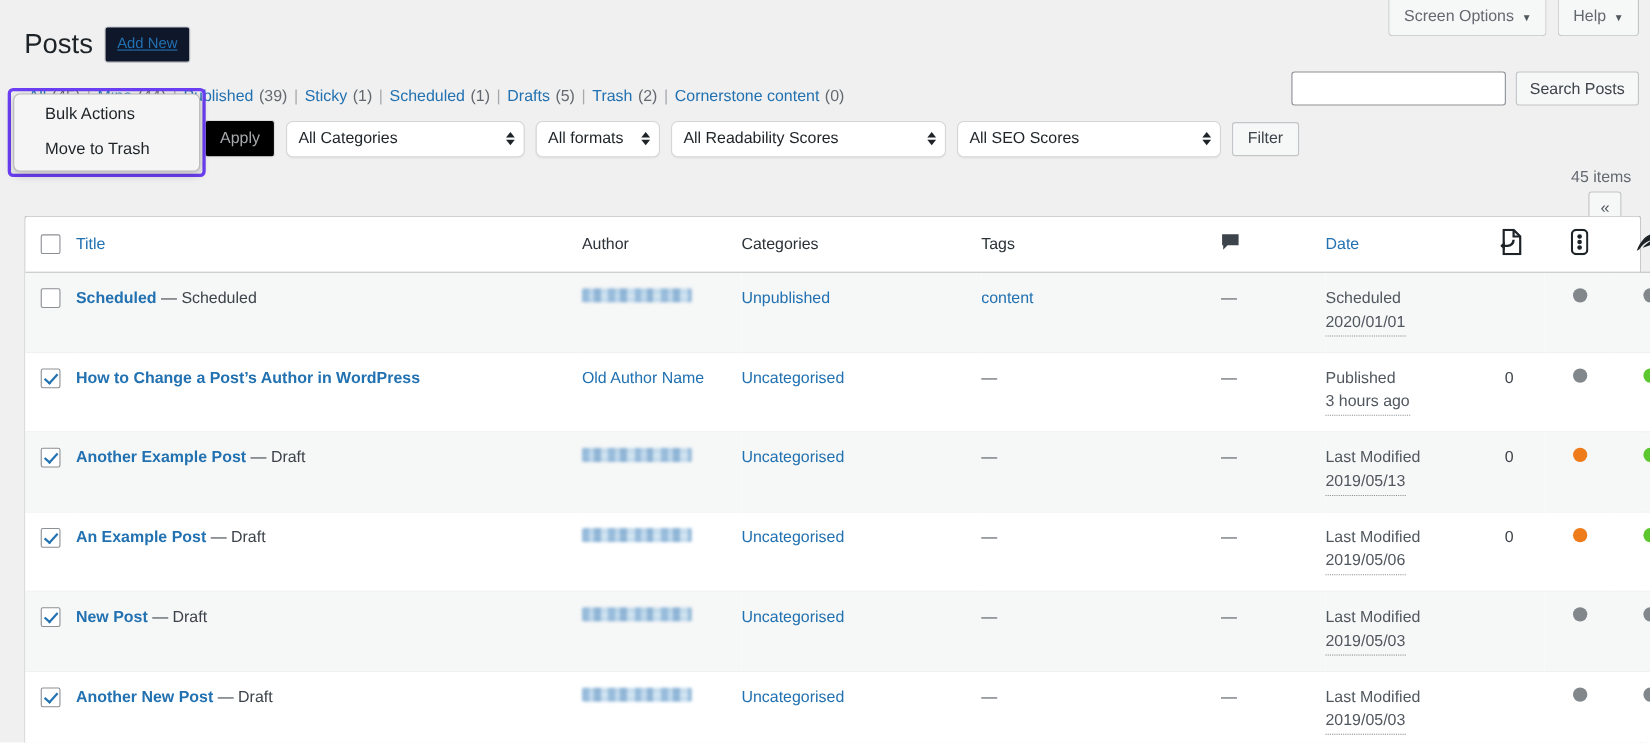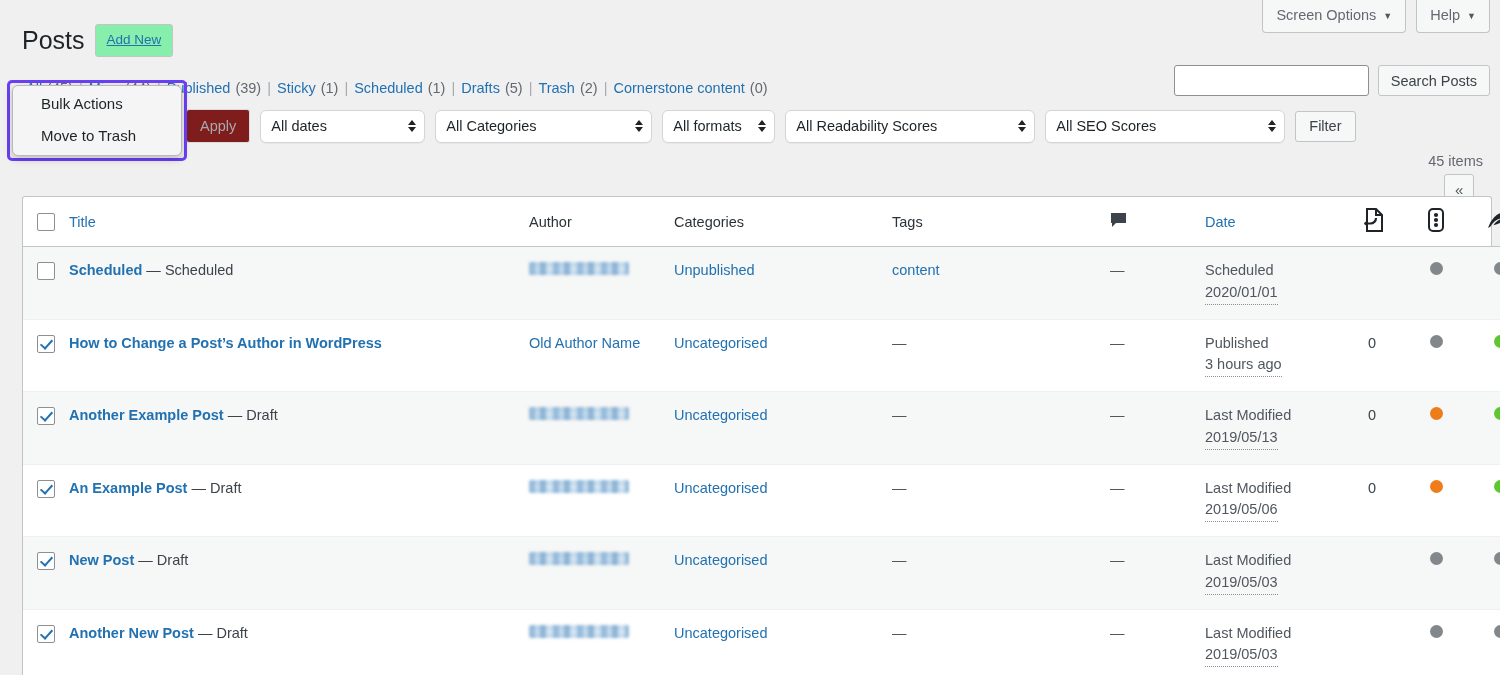--- a/index.html
+++ b/index.html
@@ -47,21 +47,21 @@
   }
   .page-title {
     font-size: 25px;
     font-weight: 400;
     color: #1d2327;
     line-height: 1.3;
     margin: 0;
   }
   .add-new {
     border: 1px solid #c3c4c7;
-    background: #86efac;
+    background: #0f172a;
     color: #2271b1;
     border-radius: 3px;
     padding: 4px 11px 5px 11px;
     font-size: 13.5px;
     line-height: 1.6;
   }
 
   
   .search-area {
     position: absolute;
@@ -141,21 +141,21 @@
   .wp-select .stepper i {
     width: 0; height: 0;
     border-left: 4.5px solid transparent;
     border-right: 4.5px solid transparent;
   }
   .wp-select .stepper i.up { border-bottom: 5px solid #1d2327; }
   .wp-select .stepper i.dn { border-top: 5px solid #1d2327; }
 
   .btn-ghost {
     height: 31px;
-    background: #7f1d1d;
+    background: #000000;
     border: 1px solid #dcdcde;
     border-radius: 3px;
     color: #a7aaad;
     padding: 16px 13px;
     font-size: 14.5px;
     display: inline-flex;
     align-items: center;
   }
   .btn-filter {
     height: 31px;
@@ -407,27 +407,20 @@
     <span class="count">(0)</span>
   </span>
 </div>
 
 <div class="tablenav">
   <div class="wp-select" style="width:150px;visibility:hidden">
     <span>Bulk Actions</span>
   </div>
   <button class="btn-ghost">Apply</button>
 
-  <div class="wp-select" style="width:165px">
-    <span>All dates</span>
-    <span class="stepper">
-        <i class="up"></i>
-        <i class="dn"></i>
-      </span>
-  </div>
 
   <div class="wp-select" style="width:217px">
     <span>All Categories</span>
     <span class="stepper">
         <i class="up"></i>
         <i class="dn"></i>
       </span>
   </div>
 
   <div class="wp-select" style="width:113px;padding-right:24px">

